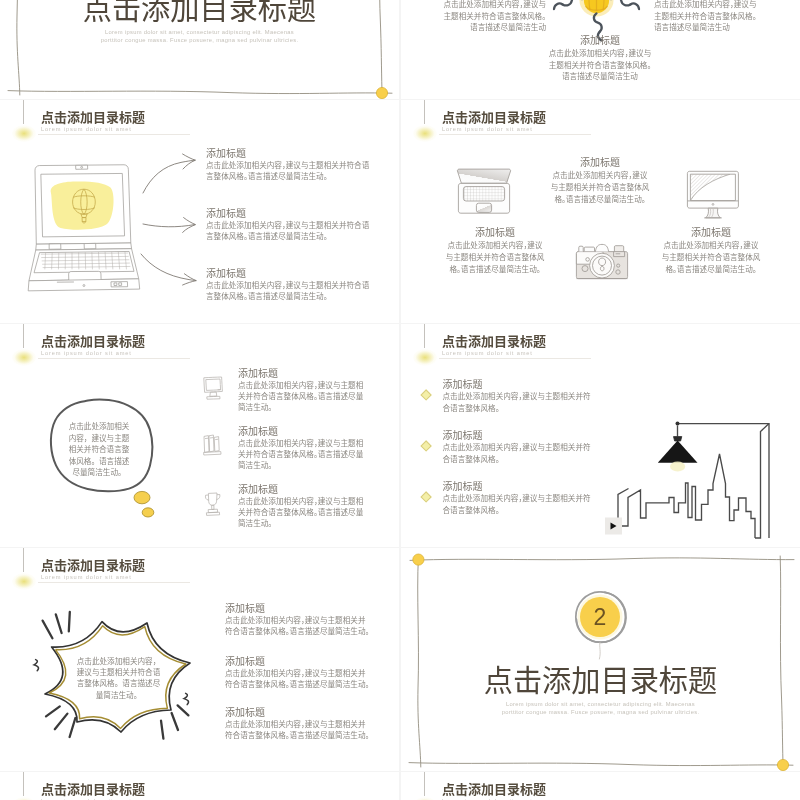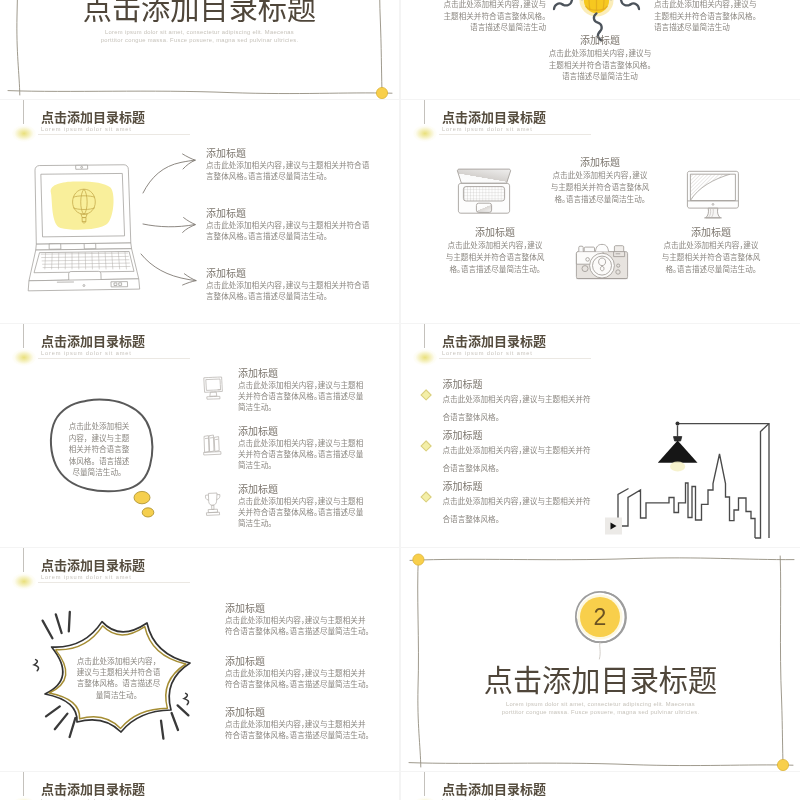--- a/index.html
+++ b/index.html
@@ -108,21 +108,21 @@
 
   
   .s6row{position:absolute;left:21px;width:172px;}
   .s6row.r1{top:55px;}
   .s6row.r2{top:106px;}
   .s6row.r3{top:157px;}
   .s6row .dia{position:absolute;left:0;top:12px;width:6.2px;height:6.2px;background:#f4efa8;
       border:.55px solid #d8cd7e;transform:rotate(45deg);display:block;}
   .s6tx{margin-left:20.5px;}
   .s6tx .tt{margin-bottom:1px;}
-  .s6tx .bd{line-height:18px;}
+  .s6tx .bd{line-height:12px;}
   .city{position:absolute;left:204px;top:92px;}
   .city .cl{fill:none;stroke:#4a4a4a;stroke-width:1.35;stroke-linejoin:miter;}
   .city .cdot{fill:#333;}
   .city .lampcap{fill:#2b2b2b;stroke:#2b2b2b;stroke-width:.8;}
   .city .shade{fill:#161616;}
   .city .cglow{fill:#f5f0c4;opacity:.85;}
   .city .plugbox{fill:#eceae7;stroke:none;}
   .city .plug{fill:#111;}
 
   

